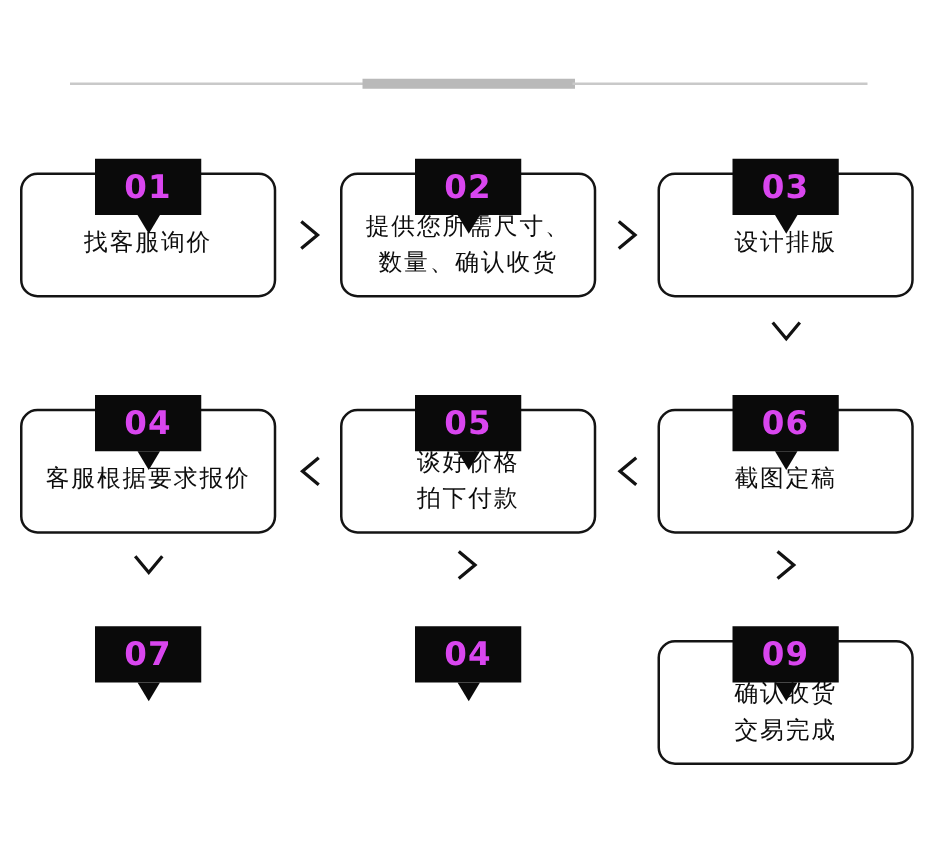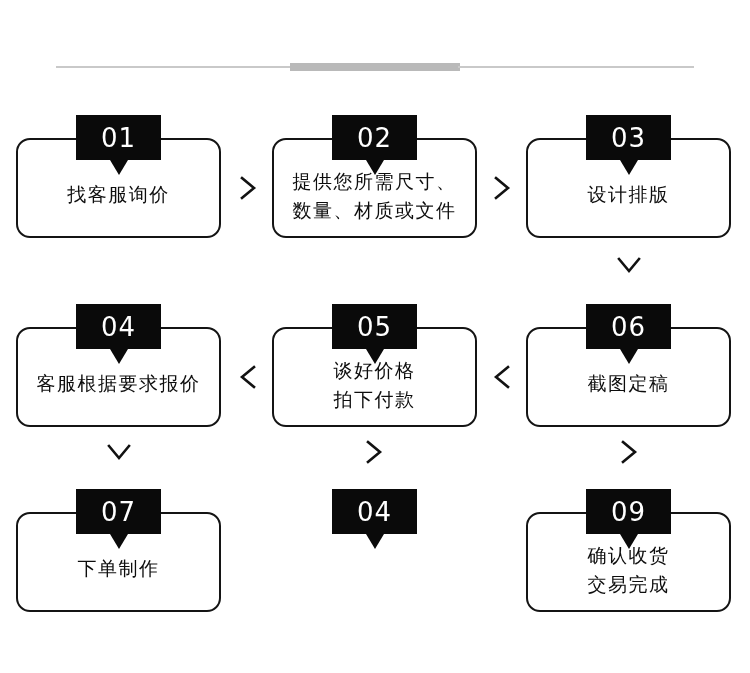--- a/index.html
+++ b/index.html
@@ -73,28 +73,29 @@
   .card.two-line .card-label {
     padding-top: 16px;
   }
 
   
   .badge {
     position: absolute;
     width: 85px;
     height: 45px;
     background: #0a0a0a;
-    color: #ffffff;
+    color: #d946ef;
     display: flex;
     align-items: center;
     justify-content: center;
     font-size: 26px;
-    font-weight: 400;
+    font-weight: 700;
     letter-spacing: 1px;
     font-family: "DejaVu Sans", "Liberation Sans", sans-serif;
+    margin-top: 12px;
   }
   .badge::after {
     content: "";
     position: absolute;
     bottom: -15px;
     left: 50%;
     margin-left: -9px;
     width: 0;
     height: 0;
     border-left: 9px solid transparent;
@@ -133,43 +134,40 @@
   <span class="divider-line"></span>
 </div>
 
 <div class="flow" id="flow-root">
     <div class="card" style="left: 16px; top: 138px;">
       <div class="card-label">找客服询价</div>
     </div>
     <div class="badge" style="left: 76px; top: 115px; position: absolute;">01</div>
     <div class="card two-line" style="left: 272px; top: 138px;">
       <div class="card-label">提供您所需尺寸、
-数量、材质或文件</div>
+数量、确认收货</div>
     </div>
     <div class="badge" style="left: 332px; top: 115px; position: absolute;">02</div>
     <div class="card" style="left: 526px; top: 138px;">
       <div class="card-label">设计排版</div>
     </div>
     <div class="badge" style="left: 586px; top: 115px; position: absolute;">03</div>
     <div class="card" style="left: 16px; top: 327px;">
       <div class="card-label">客服根据要求报价</div>
     </div>
     <div class="badge" style="left: 76px; top: 304px; position: absolute;">04</div>
     <div class="card two-line" style="left: 272px; top: 327px; justify-content: center;">
       <div class="card-label">谈好价格
 拍下付款</div>
     </div>
     <div class="badge" style="left: 332px; top: 304px; position: absolute;">05</div>
     <div class="card" style="left: 526px; top: 327px; text-align: center;">
       <div class="card-label">截图定稿</div>
     </div>
     <div class="badge" style="left: 586px; top: 304px; position: absolute;">06</div>
-    <div class="card" style="left: 16px; top: 512px;">
-      <div class="card-label">下单制作</div>
-    </div>
     <div class="badge" style="left: 76px; top: 489px; position: absolute;">07</div>
     <div class="badge" style="left: 332px; top: 489px; position: absolute;">04</div>
     <div class="card two-line" style="left: 526px; top: 512px;">
       <div class="card-label">确认收货
 交易完成</div>
     </div>
     <div class="badge" style="left: 586px; top: 489px; position: absolute;">09</div>
     <div class="chev right" style="left: 231px; top: 171px;">
       <svg viewBox="0 0 34 34">
         <path d="M 11 7 L 23 17 L 11 27"></path>

